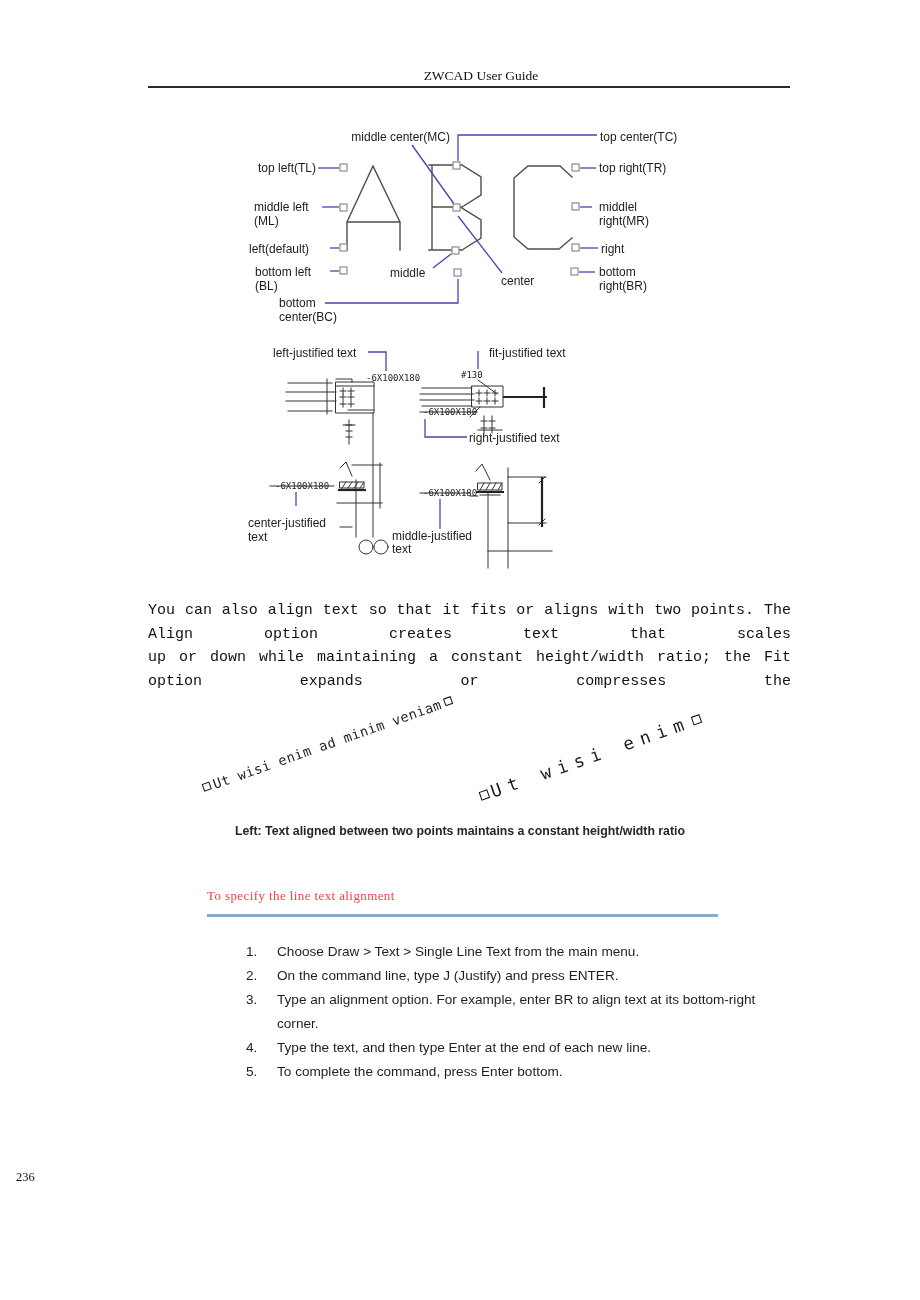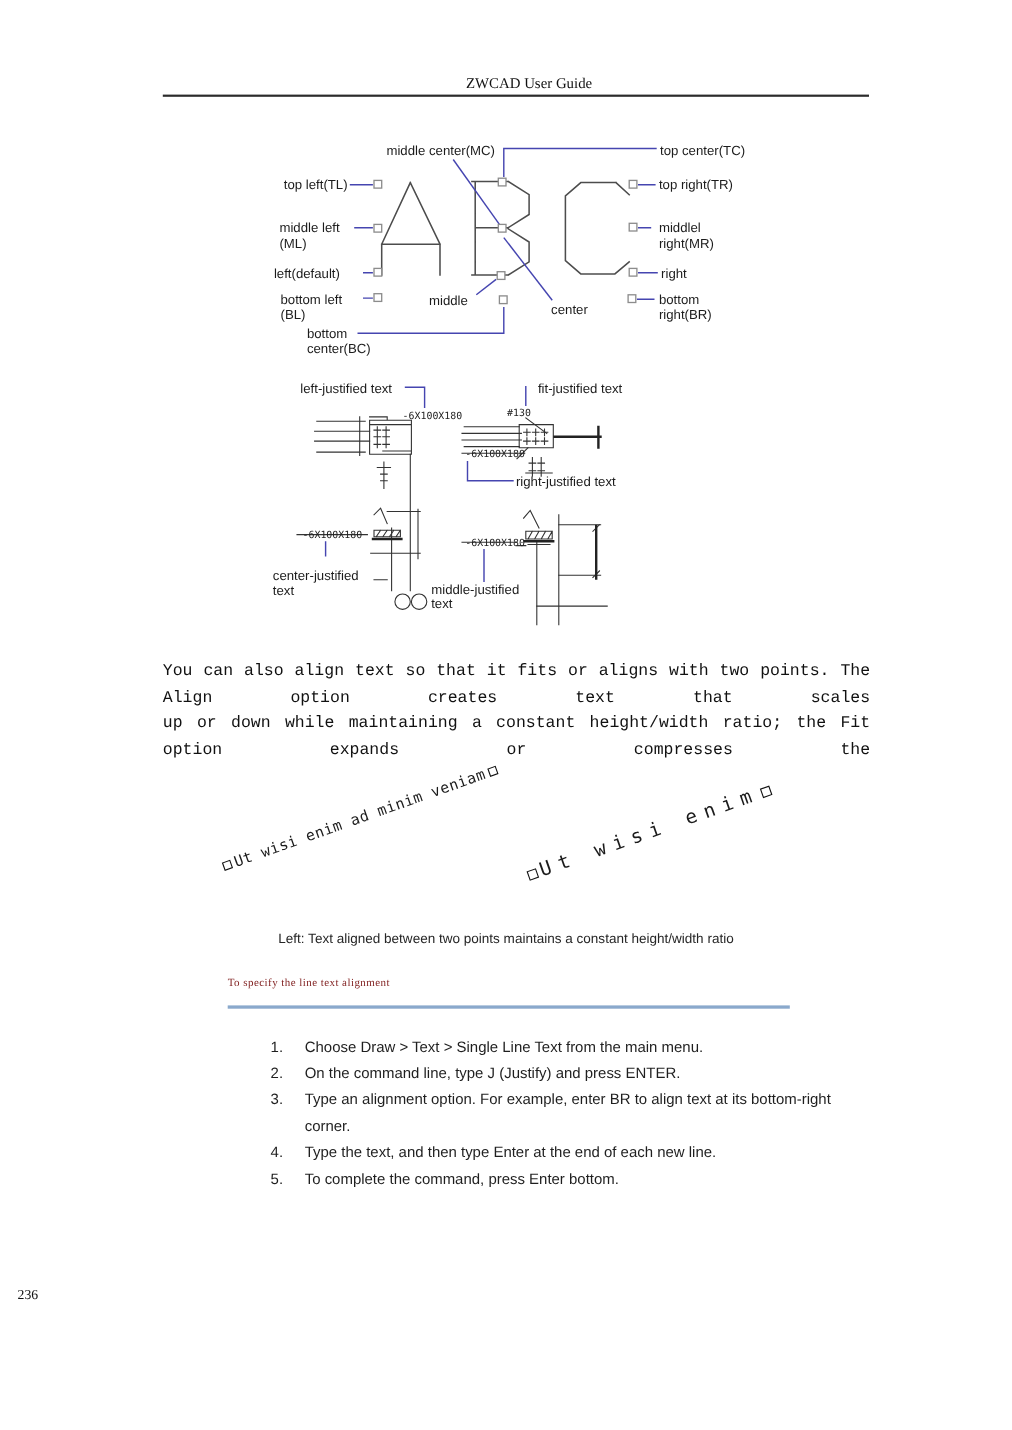--- a/index.html
+++ b/index.html
@@ -58,27 +58,27 @@
   }
   .sample-left { left: 203px; top: 780px; font-size: 13.5px; letter-spacing: 0.5px; transform: rotate(-19.5deg); }
   .sample-left .sq { width: 8px; height: 8px; }
   .sample-right { left: 480px; top: 786px; font-size: 17.5px; letter-spacing: 7px; transform: rotate(-19.5deg); }
   .sample-right .sq { width: 9px; height: 9px; }
   
   .caption {
     position: absolute; left: 0; width: 100%; text-align: center;
     font-family: "Liberation Sans", sans-serif; font-size: 12.3px; color: #262626;
   }
-  .cap1 { top: 846px; }
+  .cap1 { top: 824px; font-weight: bold; }
   .cap2 { top: 850px; }
   
   .sec-heading {
     position: absolute; left: 207px; top: 888px;
-    font-family: "Liberation Serif", serif; font-size: 10px;
-    color: #7f1d1d; letter-spacing: 0.4px;
+    font-family: "Liberation Serif", serif; font-size: 13px;
+    color: #ef4444; letter-spacing: 0.4px;
   }
   .sec-rule {
     position: absolute; left: 207px; top: 914px; width: 511px; height: 2.5px;
     background: #8aa9cc;
   }
   
   .steps {
     position: absolute; left: 246px; top: 940px; width: 546px;
     font-family: "Liberation Sans", sans-serif; font-size: 13.6px;
     line-height: 24px; color: #1f1f1f;

